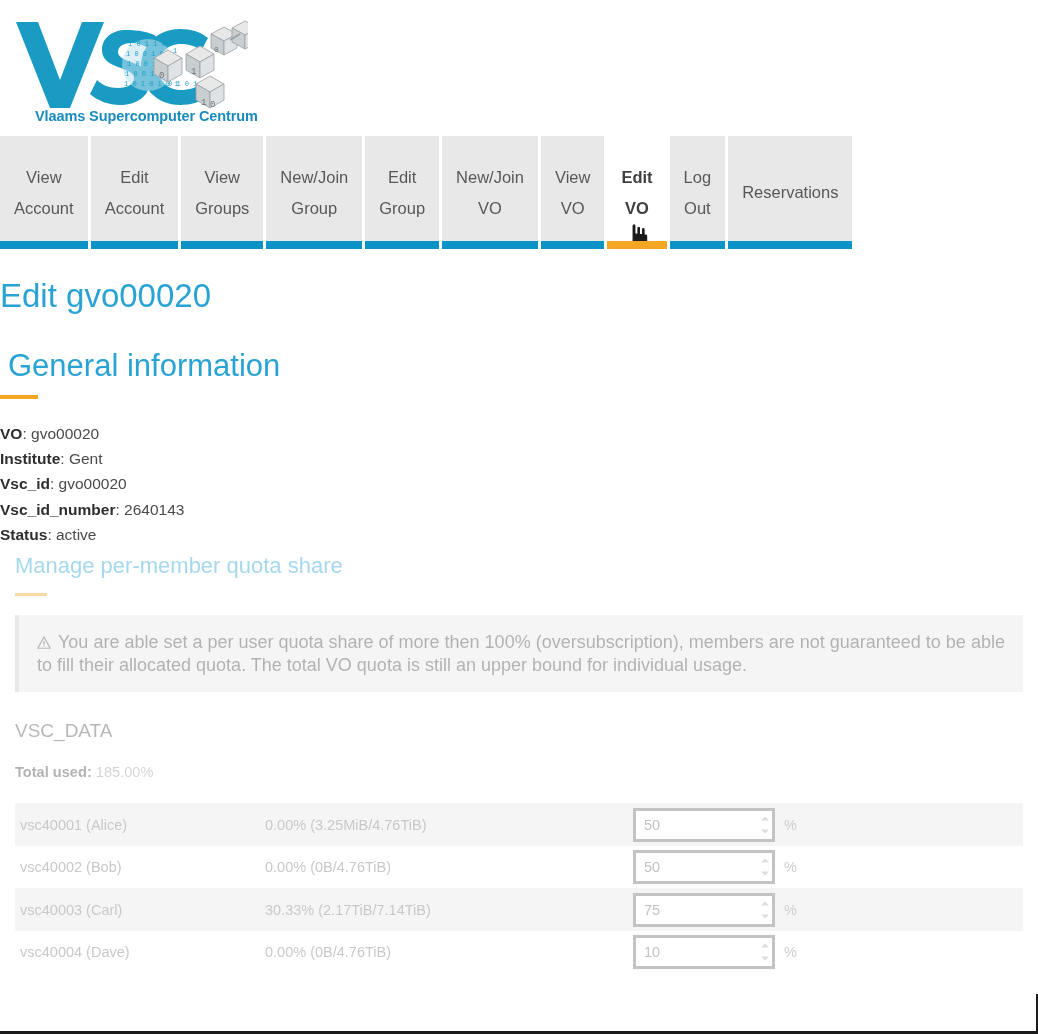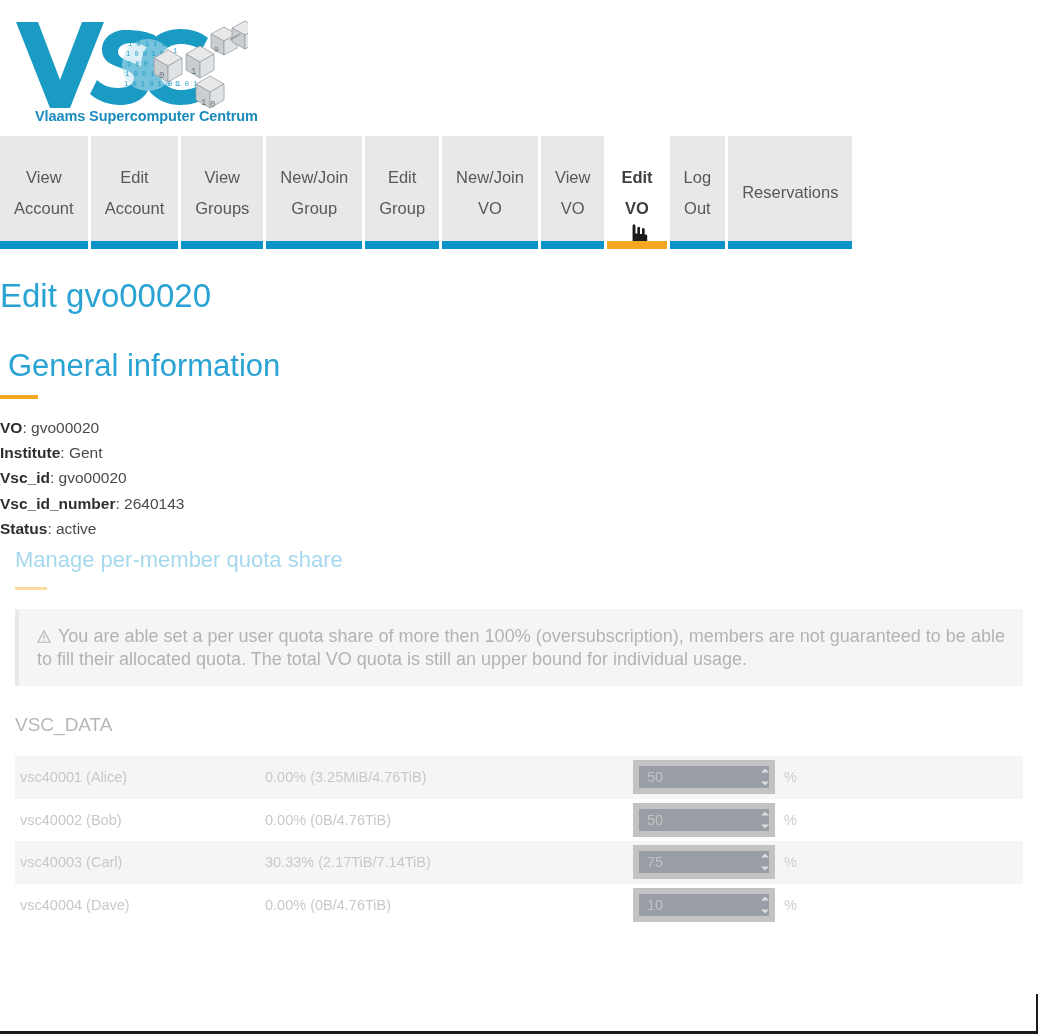--- a/index.html
+++ b/index.html
@@ -78,21 +78,21 @@
   }
   h2.section-title {
     margin: 8px; padding: 29px 0 0 0;
     font-size: 31px; font-weight: 400; color: #29a3d4;
     line-height: 28px;
   }
   .rule-orange {
     width: 38px; height: 4px; background: #f5a623;
     margin-top: 15px;
   }
-  .infolist { margin-top: 16px; }
+  .infolist { margin-top: 22px; }
   .infolist div {
     font-size: 15.5px; line-height: 25.2px; color: #4a4a4a;
   }
   .infolist b { color: #2e2e2e; font-weight: bold; }
   .scrolldown {
     font-size: 42px; color: #ff0000; line-height: 48px;
     margin-top: 3px; font-weight: 400; white-space: nowrap;
   }
 
   
@@ -137,21 +137,21 @@
     font-size: 14.5px; color: #7d7d7d;
   }
   .qrow.odd { background: #e9e9e9; }
   .qrow.even { background: #ffffff; }
   .qc-name { flex: 0 0 250px; padding-left: 5px; }
   .qc-usage { flex: 0 0 368px; }
   .qc-input { flex: 1 1 auto; display: flex; align-items: center; }
   .numwrap { position: relative; }
   .numfield {
     width: 142px; height: 34px;
-    border: 6px solid #737373; background: #0f172a;
+    border: 3px solid #737373; background: #ffffff;
     font-family: "Liberation Sans", sans-serif;
     font-size: 14.5px; color: #6f6f6f;
     padding: 0 22px 0 8px;
     outline: none;
   }
   .spinner {
     position: absolute; right: 6px; top: 50%;
     transform: translateY(-50%);
     width: 9px; height: 17px;
     display: flex; flex-direction: column;
@@ -317,20 +317,24 @@
         <svg class="warn-icon" viewBox="0 0 16 16">
           <path d="M8 1 L15 14 L1 14 Z" fill="none" stroke="#5a5a5a" stroke-width="1.4"></path>
           <rect x="7.3" y="5.5" width="1.4" height="4.6" fill="#5a5a5a"></rect>
           <rect x="7.3" y="11" width="1.4" height="1.4" fill="#5a5a5a"></rect>
         </svg><span>You are able set a per user quota share of more then 100% (oversubscription), members are not guaranteed to be able to fill their allocated quota. The total VO quota is still an upper bound for individual usage.</span>
       </div>
 
       <div class="ds-title">VSC_DATA</div>
 
       <div class="totals">
+        <div>
+          <b>Total used:</b>
+          <span>185.00%</span>
+        </div>
       </div>
 
       <div class="qtable" id="qtable">
           <div class="qrow odd">
             <div class="qc-name">vsc40001 (Alice)</div>
             <div class="qc-usage">0.00% (3.25MiB/4.76TiB)</div>
             <div class="qc-input">
               <div class="numwrap"><input type="text" class="numfield" value="50" style=""><div class="spinner">
                   <span class="arw up"></span>
                   <span class="arw dn"></span>

